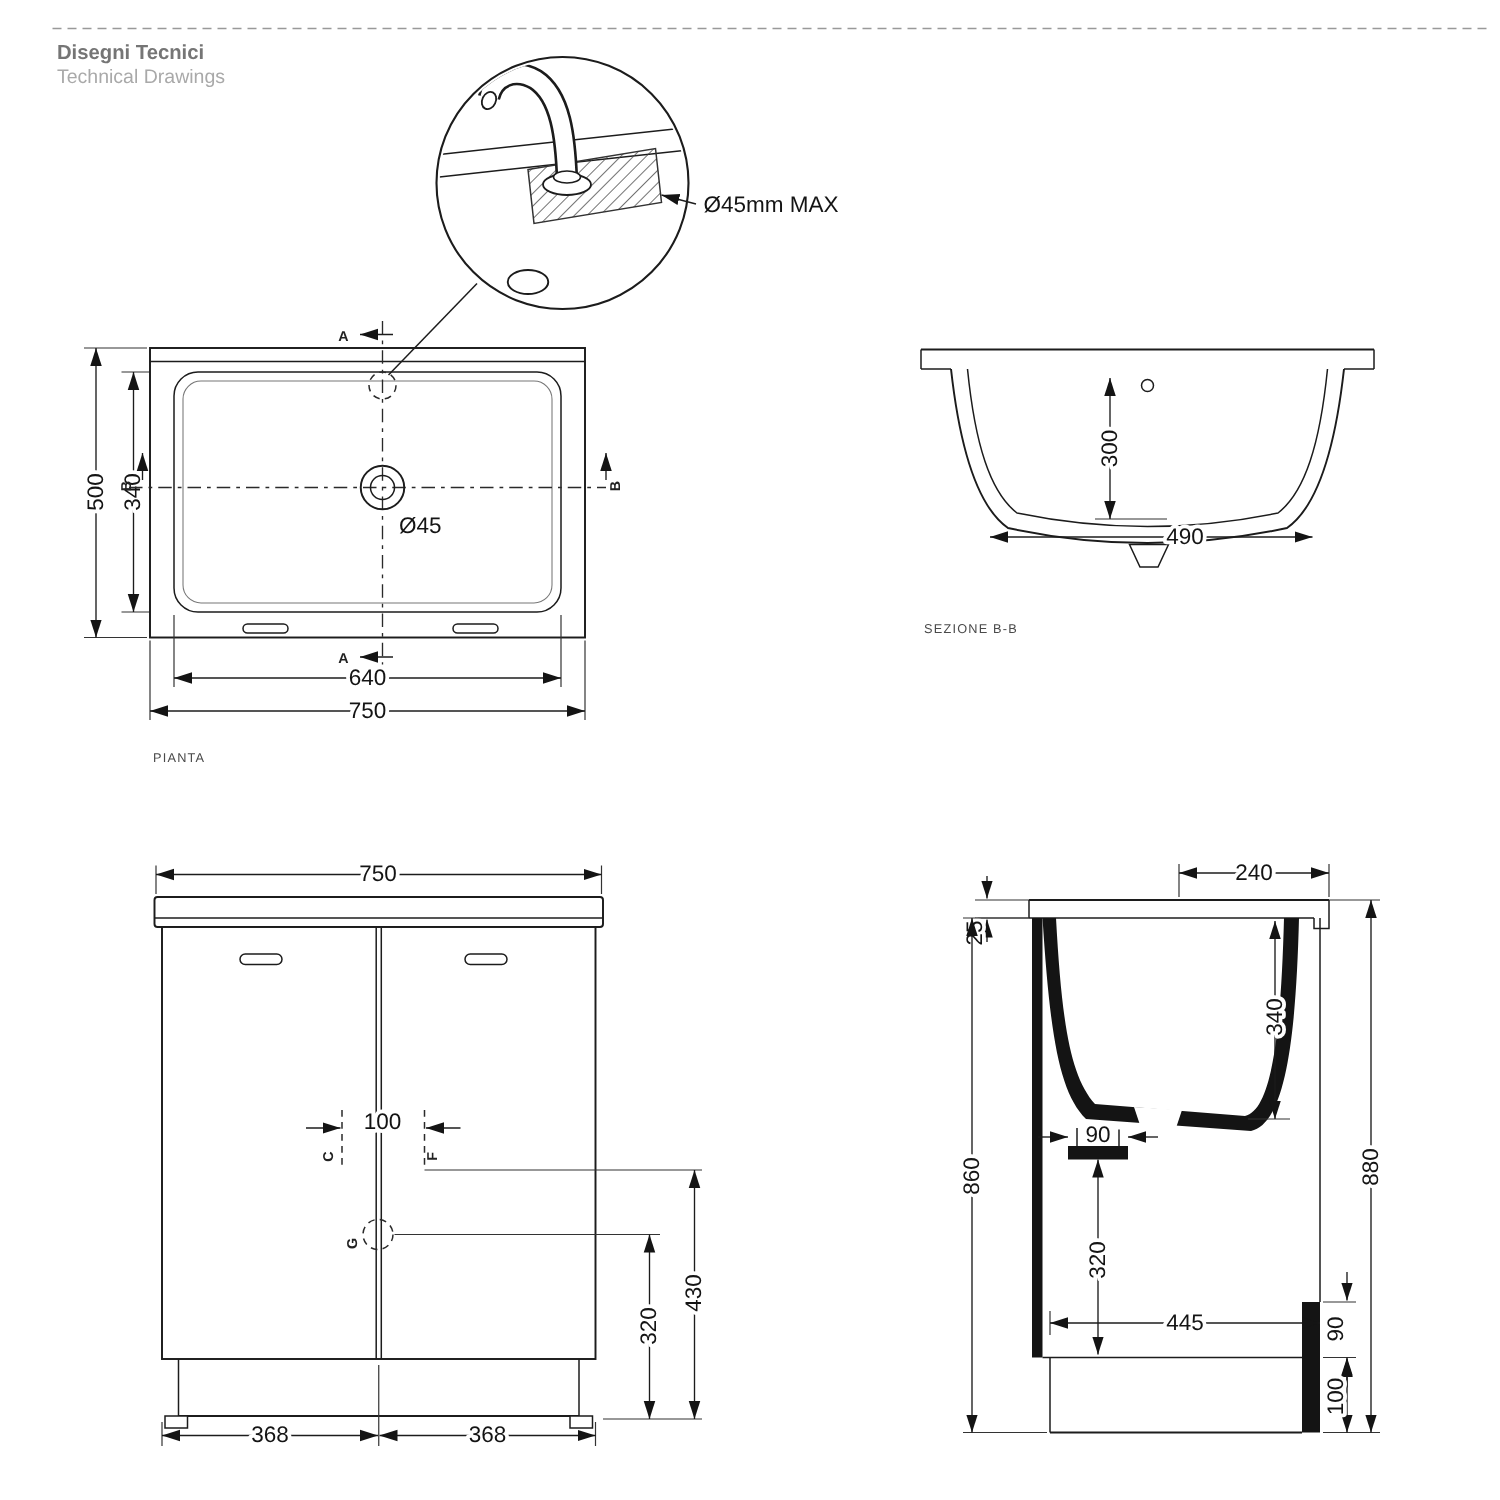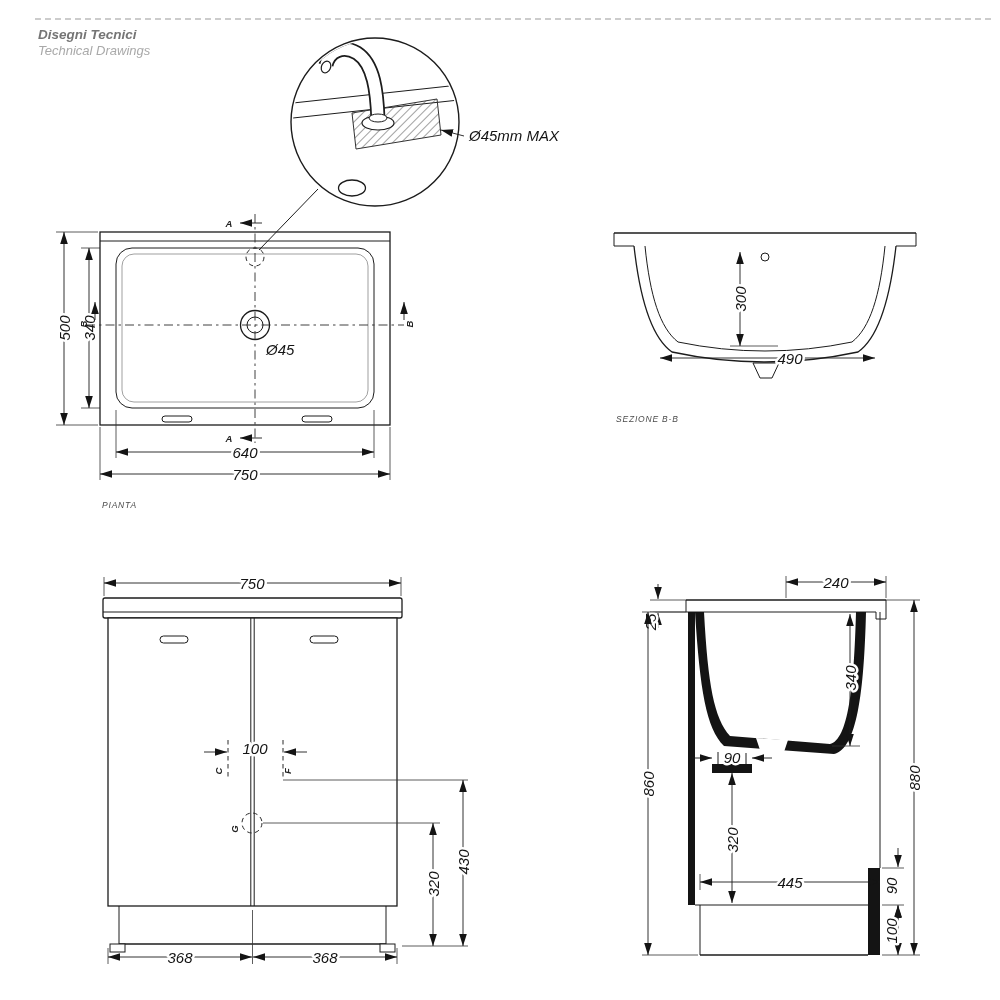--- a/index.html
+++ b/index.html
@@ -1,16 +1,16 @@
 <!DOCTYPE html>
 <html><head>
 <meta charset="utf-8">
 <style>
   html,body{margin:0;padding:0;background:#fff;}
-  .sheet{position:relative;width:1000px;height:1000px;background:#fff;overflow:hidden;font-style:italic;}
+  .sheet{position:relative;width:1000px;height:1000px;background:#fff;overflow:hidden;}
   svg{display:block;}
   text{font-family:"Liberation Sans",sans-serif;}
   .ttl{font-size:13.5px;font-weight:700;fill:#757575;}
   .sub{font-size:13px;fill:#a9a9a9;}
   .dim{font-size:15px;fill:#141414;stroke:#fff;stroke-width:5px;paint-order:stroke;stroke-linejoin:round;}
   .lbl{font-size:8.5px;fill:#4a4a4a;letter-spacing:.8px;}
   .mk{font-size:9.5px;font-weight:600;fill:#222;}
   .s1{stroke:#1c1c1c;stroke-width:1.3;fill:none;}
   .s2{stroke:#1c1c1c;stroke-width:1;fill:none;}
   .s3{stroke:#333;stroke-width:.8;fill:none;}

